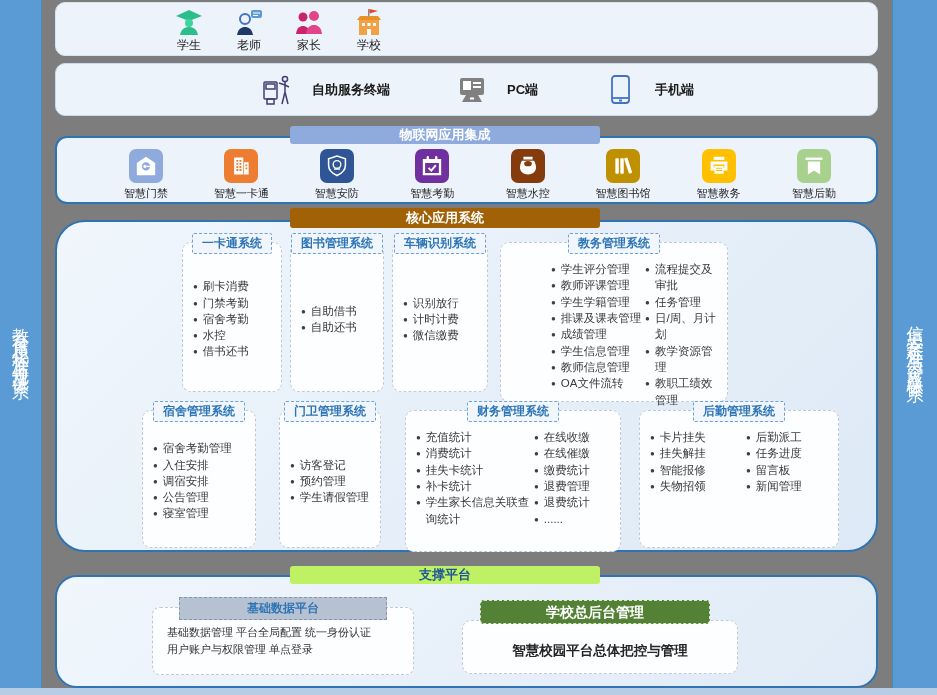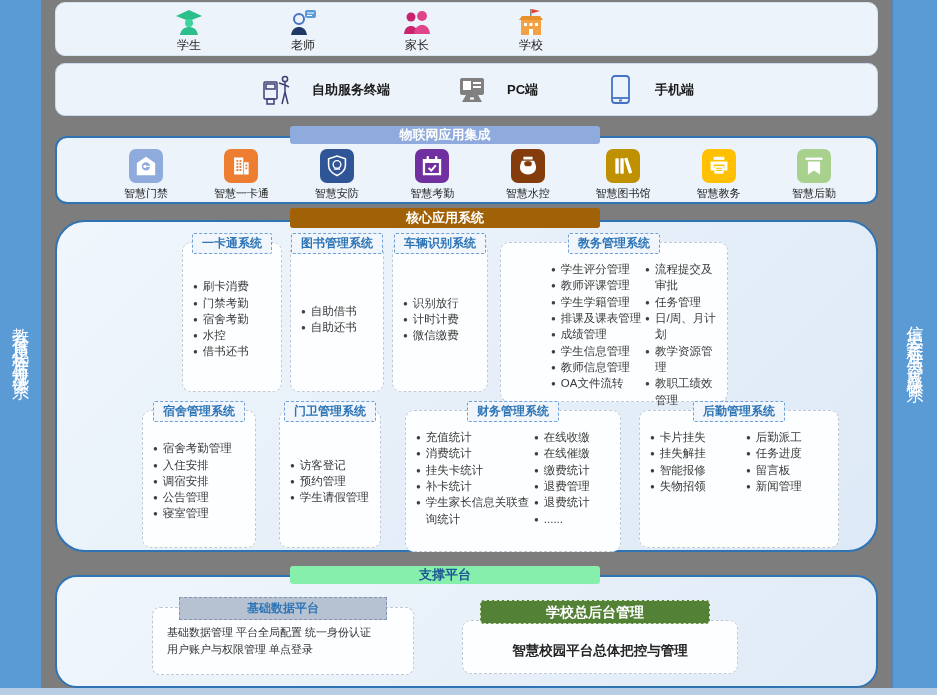--- a/index.html
+++ b/index.html
@@ -23,24 +23,24 @@
   #box-core { top:220px; height:332px; border:2px solid #2E74B5; border-radius:30px;
               background:linear-gradient(135deg,#F0F6FC 0%,#DDE9F6 100%); }
   #box-support { top:575px; height:113px; border:2px solid #2E74B5; border-radius:22px;
               background:linear-gradient(135deg,#F0F6FC 0%,#E0EBF7 100%); }
 
   
   .hdr { position:absolute; left:235px; width:310px; height:18px; line-height:18px; text-align:center;
          font-weight:bold; font-size:13px; color:#fff; border-radius:3px; z-index:4; }
   #hdr-iot { top:126px; background:#8FAADC; }
   #hdr-core { top:208px; height:20px; line-height:20px; background:#a16207; }
-  #hdr-support { top:566px; background:#86efac; color:#1F5597; }
-
-  
-  .users-row { display:flex; padding:5px 0 0 103px; gap:54px; }
+  #hdr-support { top:566px; background:#bef264; color:#1F5597; }
+
+  
+  .users-row { display:flex; padding:5px 0 0 103px; }
   .user-item { width:60px; text-align:center; }
   .user-item svg { height:28px; display:block; margin:0 auto; }
   .user-label { font-size:12px; color:#262626; margin-top:1px; }
 
   
   .term-row { display:flex; align-items:center; height:100%; padding-left:205px; gap:66px; }
   .term-item { display:flex; align-items:center; gap:19px; }
   .term-item svg { display:block; }
   .term-label { font-size:13px; font-weight:bold; color:#1a1a1a; }
 

